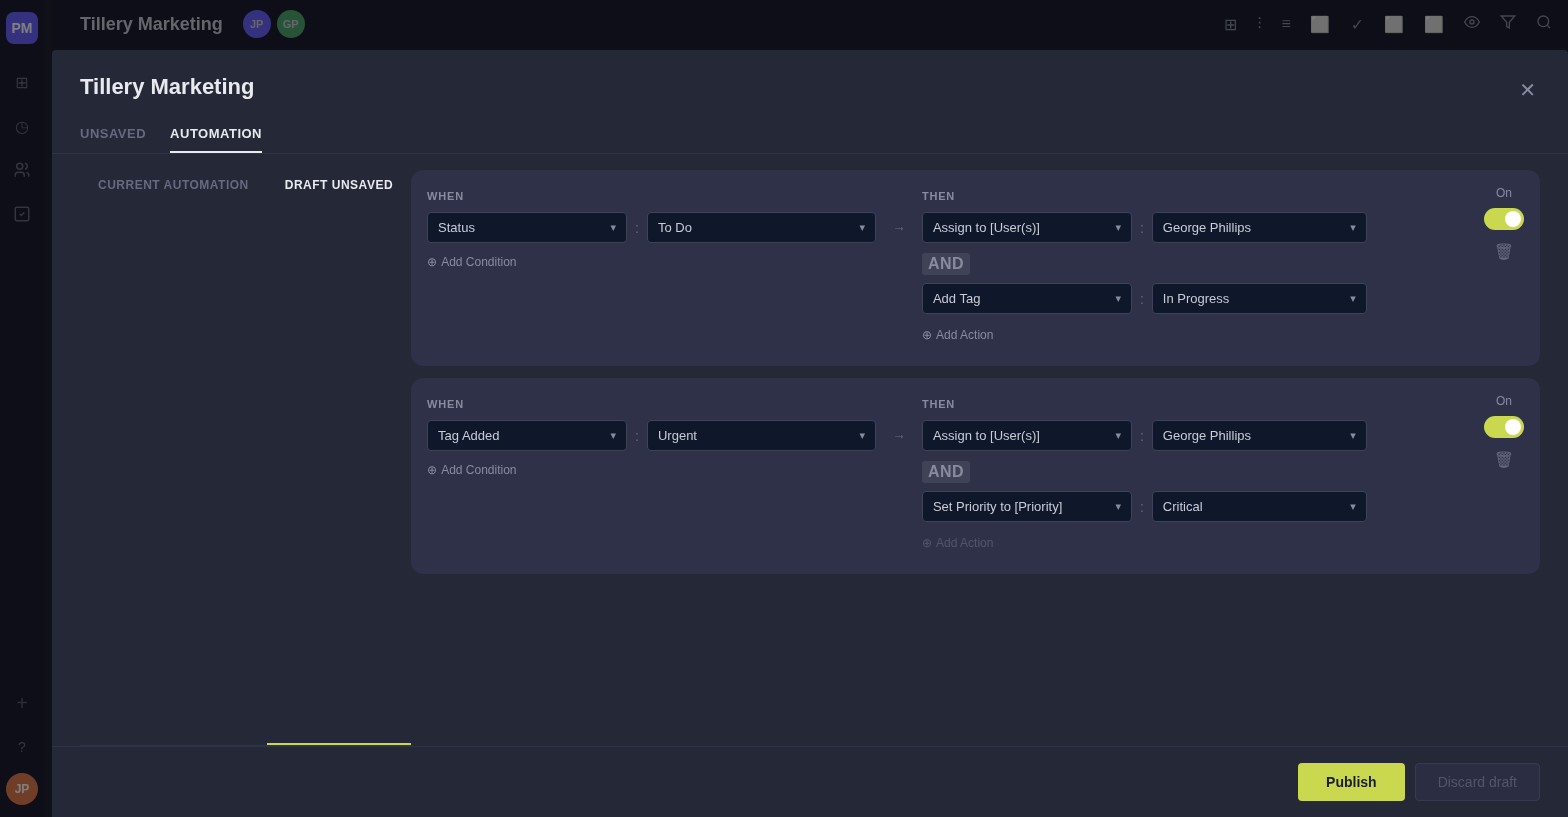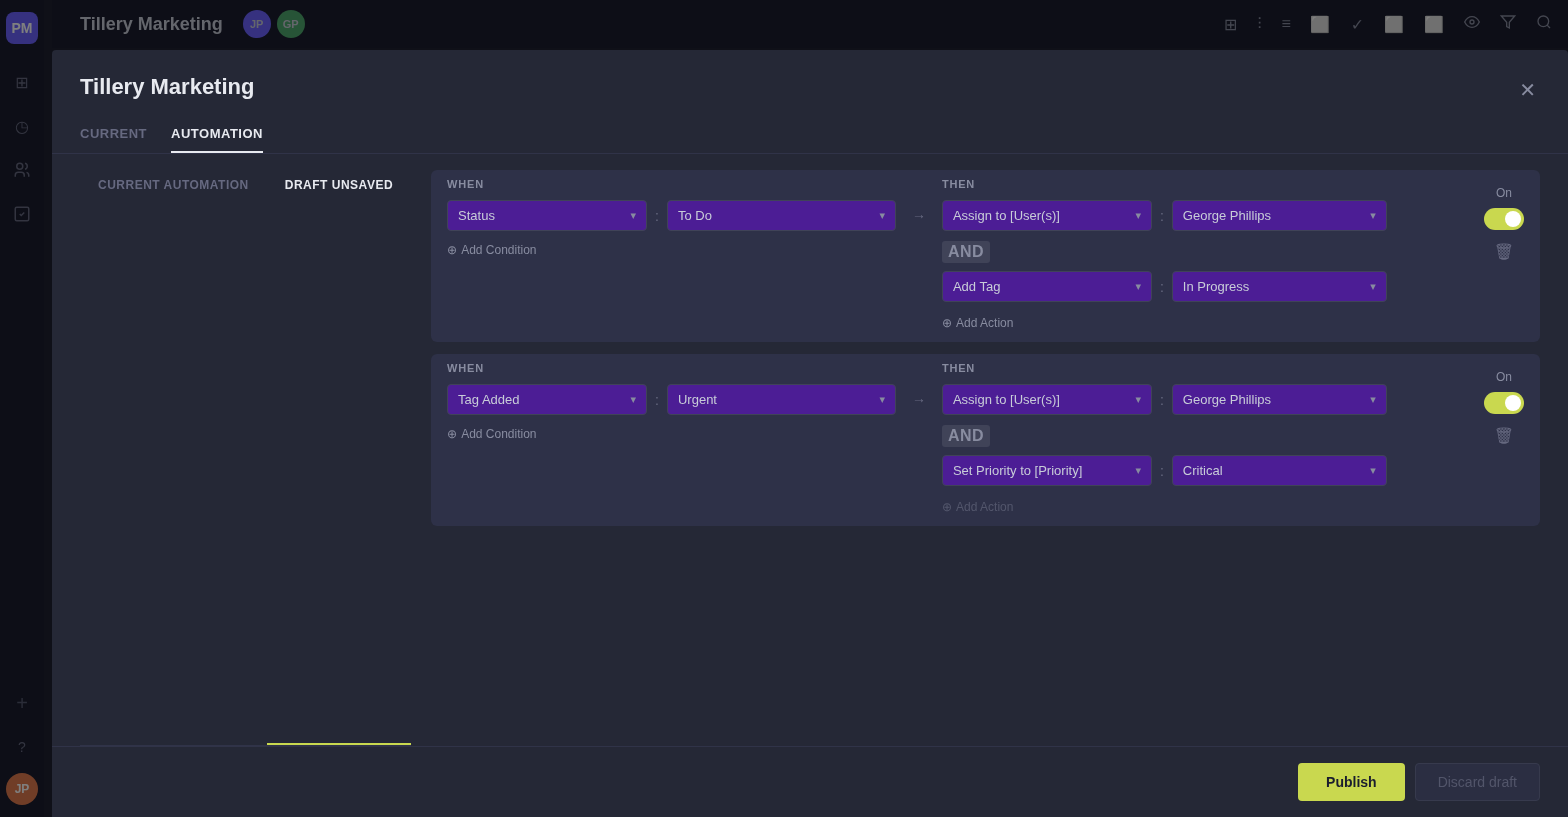--- a/index.html
+++ b/index.html
@@ -204,24 +204,23 @@
       flex-direction: column;
       gap: 12px;
     }
     .rules-container::-webkit-scrollbar { width: 6px; }
     .rules-container::-webkit-scrollbar-track { background: #252836; }
     .rules-container::-webkit-scrollbar-thumb { background: #404358; border-radius: 3px; }
 
     
     .rule-card {
       background: #2e3148;
-      border-radius: 6px;
-      padding: 8px 16px;
+      border-radius: 12px;
+      padding: 20px 16px;
       position: relative;
-      margin-left: 20px;
     }
 
     .rule-section-label {
       font-size: 11px;
       font-weight: 700;
       color: #888ca0;
       letter-spacing: 0.8px;
       margin-bottom: 10px;
     }
 
@@ -245,21 +244,21 @@
     }
 
     .then-row {
       display: flex;
       align-items: center;
       gap: 8px;
       margin-bottom: 6px;
     }
 
     .select-dropdown {
-      background: #4c1d95;
+      background: #0f172a;
       border: 1px solid #404358;
       border-radius: 4px;
       color: #c8ccd8;
       padding: 7px 10px;
       font-size: 13px;
       display: flex;
       align-items: center;
       justify-content: space-between;
       cursor: pointer;
       min-width: 0;
@@ -522,21 +521,21 @@
 <div class="overlay-backdrop"></div>
 
 <div class="modal">
   <div class="modal-header">
     <span class="modal-title">Tillery Marketing</span>
     <button class="close-btn">✕</button>
   </div>
 
   <div class="modal-tabs">
     <div class="modal-tab">
-      <span>CURRENT</span>
+      <span>UNSAVED</span>
     </div>
     <div class="modal-tab active">
       <span>AUTOMATION</span>
     </div>
   </div>
 
   <div class="modal-body">
     <div class="automation-tabs">
       <div class="auto-tab">
         <span>CURRENT AUTOMATION</span>

